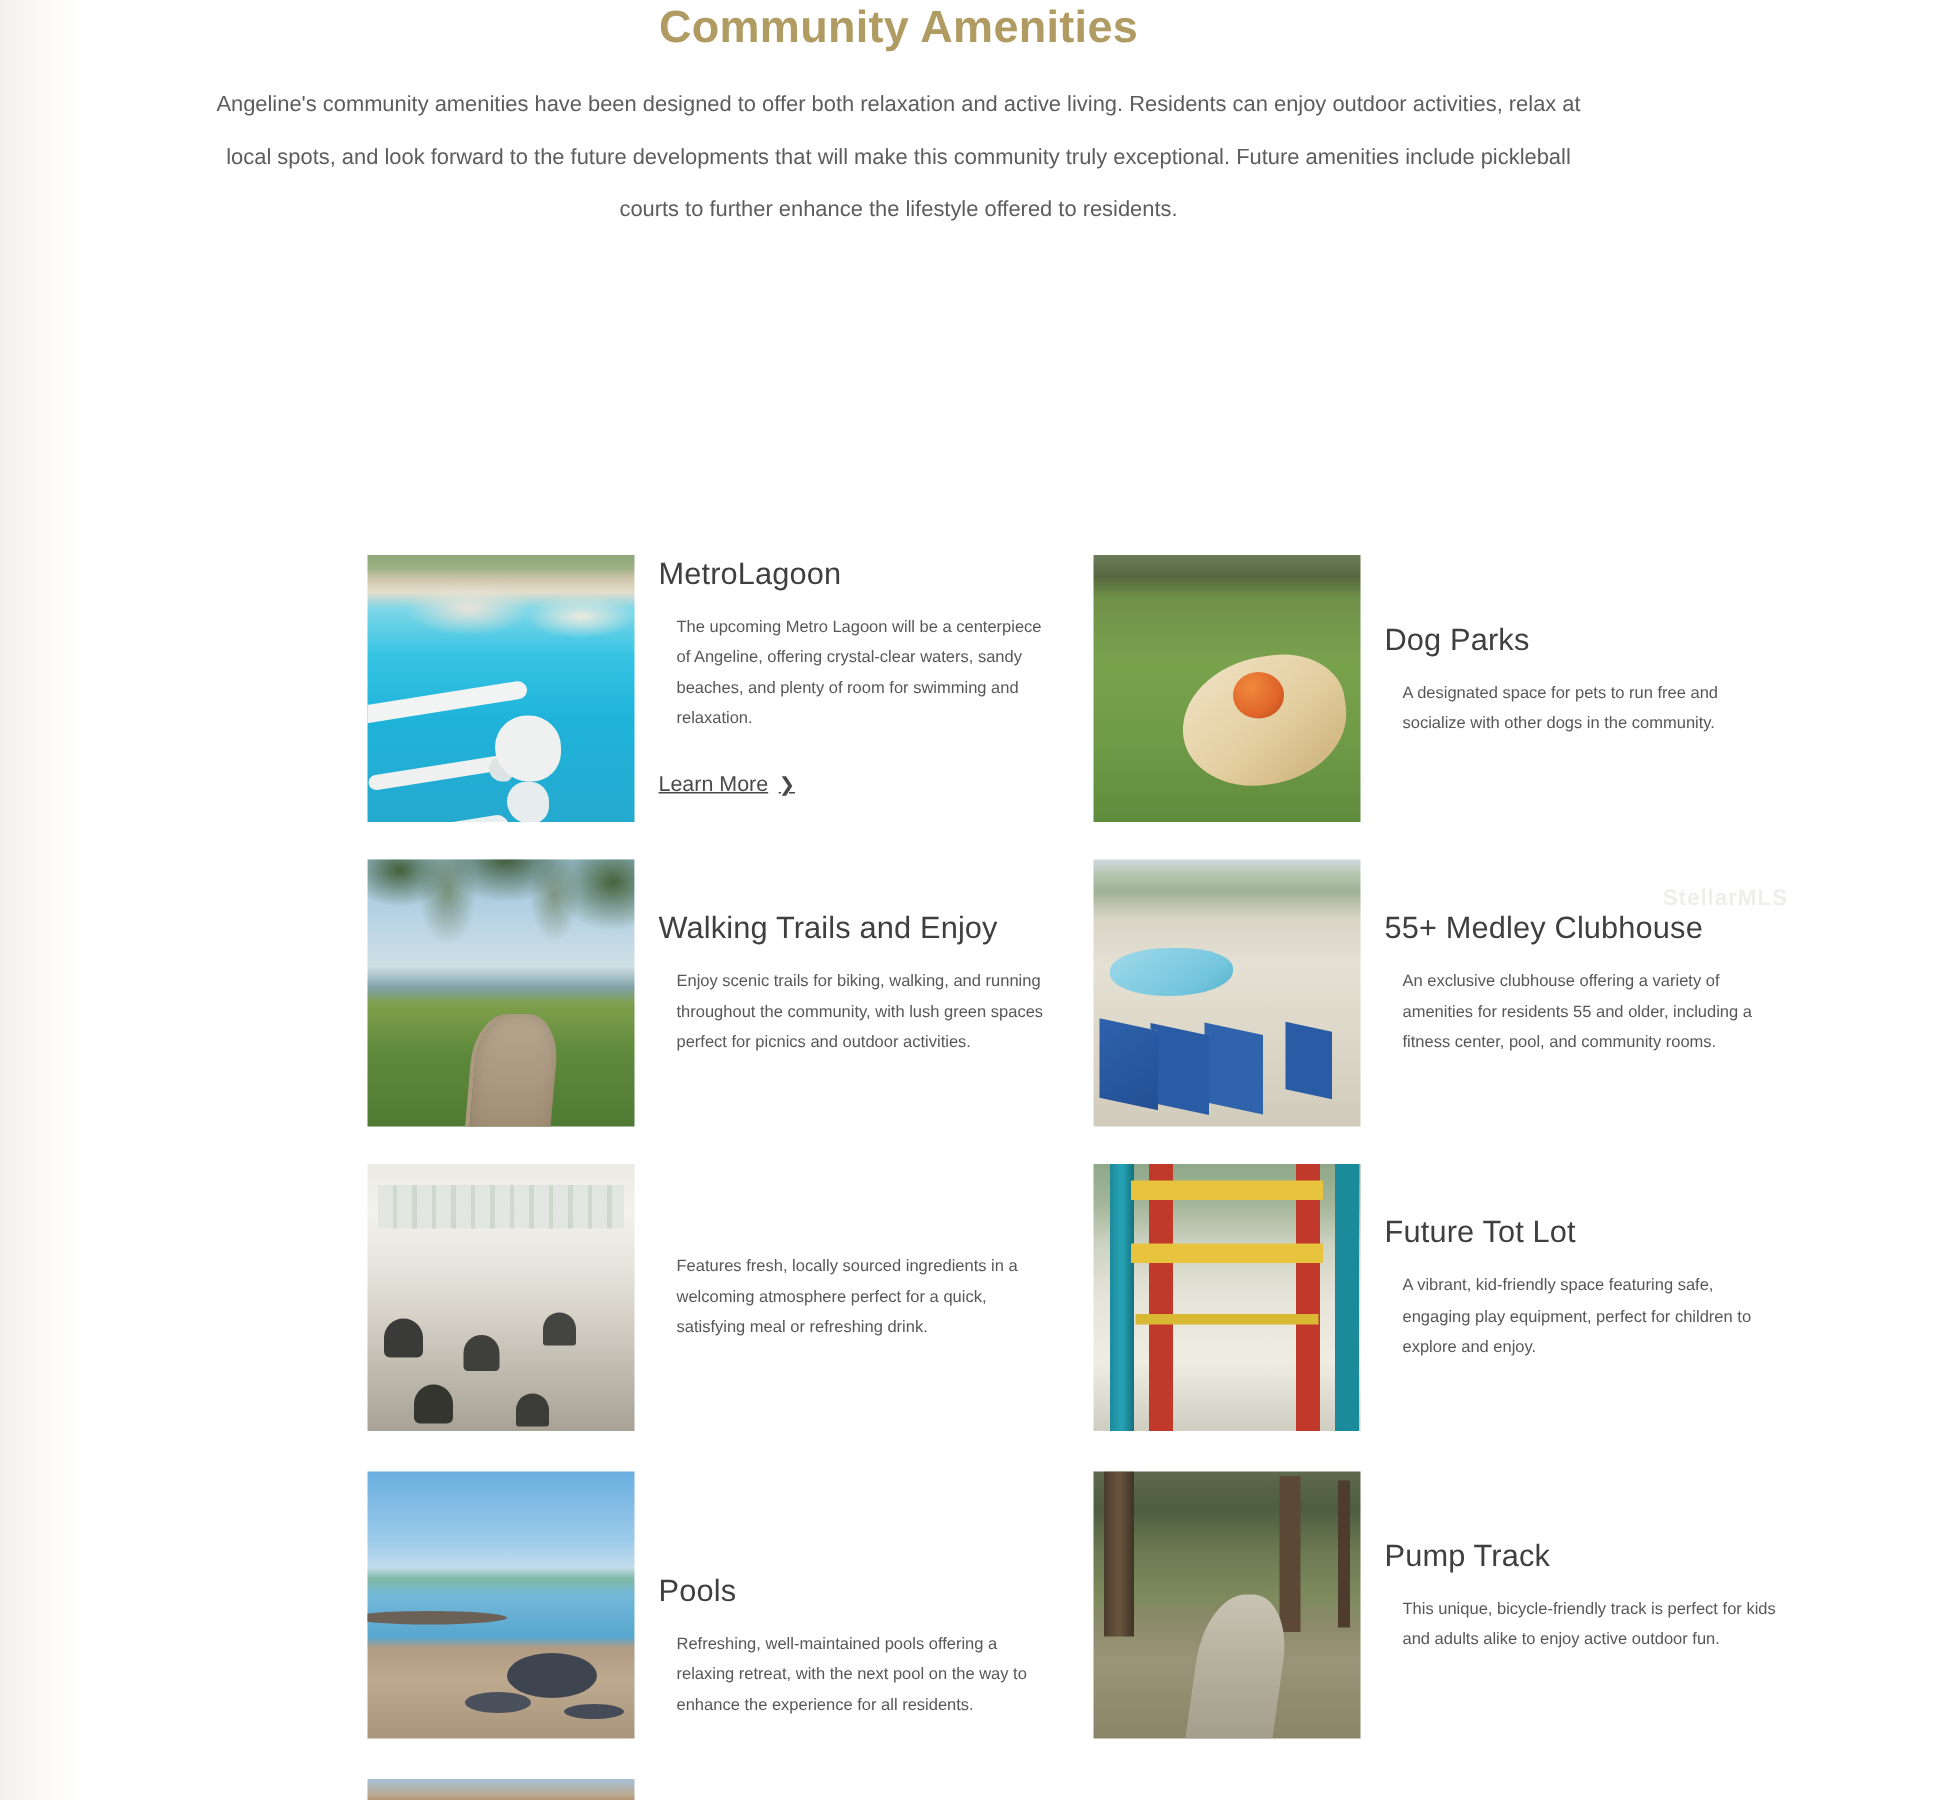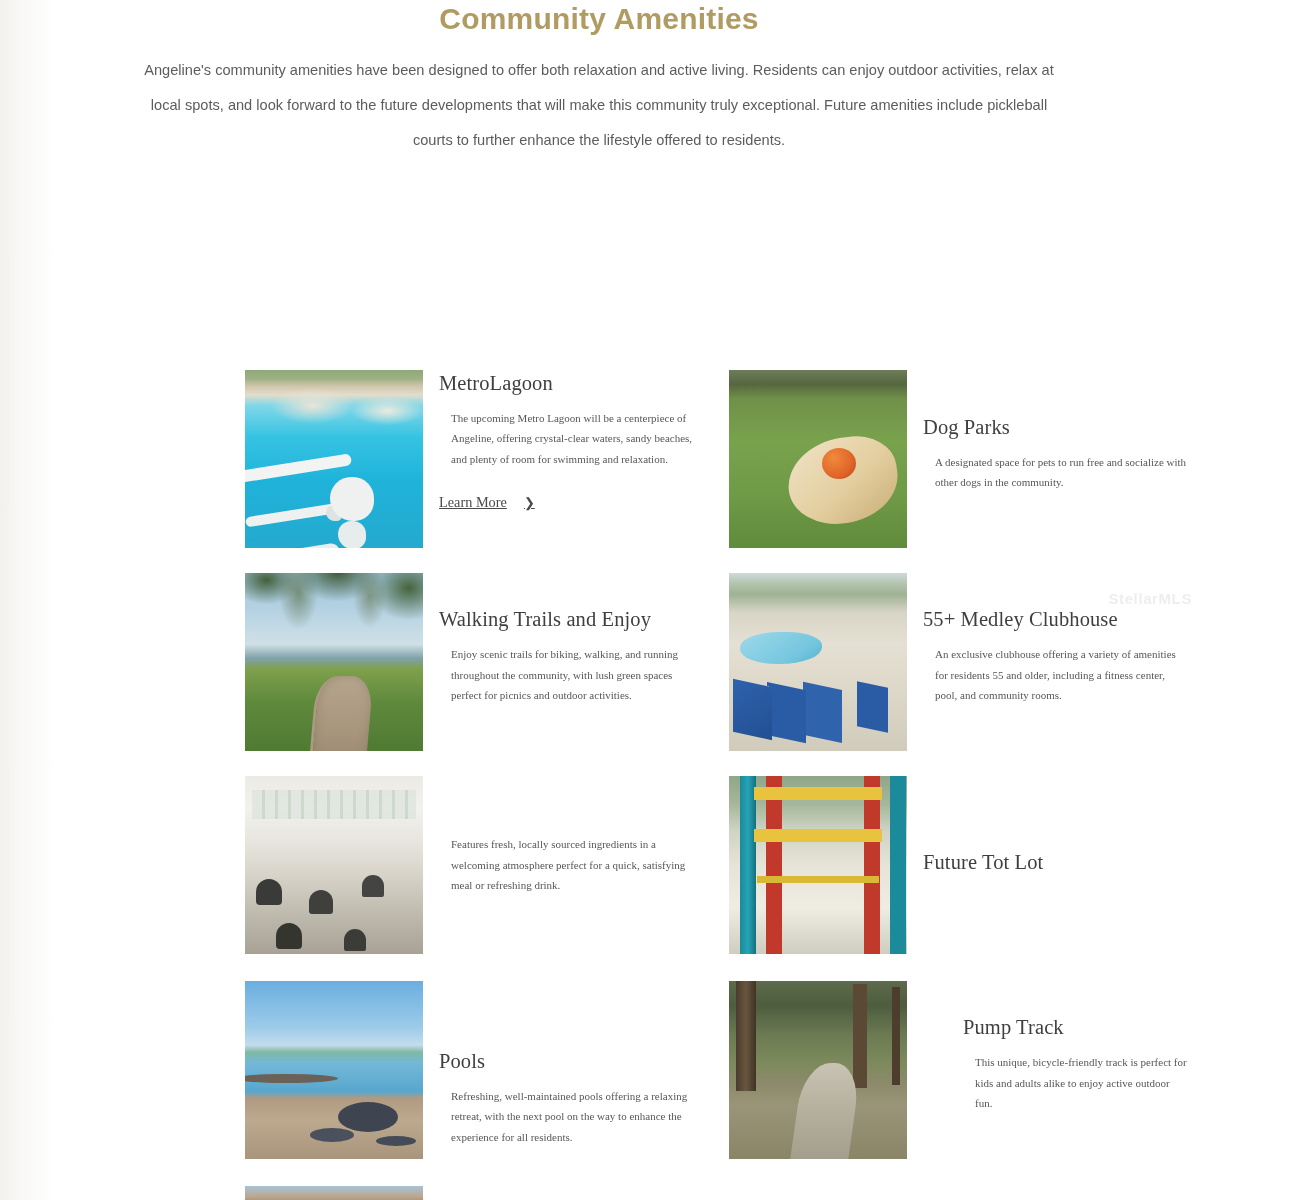--- a/index.html
+++ b/index.html
@@ -56,21 +56,20 @@
     padding: 0;
     position: relative;
     width: 1301px;
   }
 
   .amenity-card {
     position: absolute;
     display: flex;
     align-items: flex-start;
     width: 470px;
-    font-family: Liberation Serif, serif;
   }
 
   .amenity-thumb {
     width: 178px;
     height: 178px;
     flex: 0 0 178px;
     background-size: cover;
     background-position: center;
     overflow: hidden;
     position: relative;
@@ -94,21 +93,21 @@
   .amenity-desc {
     margin: 12px;
     font-size: 11px;
     line-height: 20.4px;
     color: #575757;
   }
 
   .learn-more {
     display: inline-flex;
     align-items: center;
-    gap: 17px;
+    gap: 7px;
     margin-top: 13px;
     font-size: 14.3px;
     color: #4a4a4a;
     text-decoration: underline;
     cursor: pointer;
   }
   .learn-more .chev {
     display: inline-block;
     font-size: 13px;
     line-height: 1;
@@ -476,32 +475,33 @@
       <div class="amenity-thumb img-cafe"></div>
       <div class="amenity-body">
         <p class="amenity-desc">Features fresh, locally sourced ingredients in a welcoming atmosphere perfect for a quick, satisfying meal or refreshing drink.</p>
       </div>
     </div>
 
     <div class="amenity-card" style="left:729px; top:618px; align-items:center;">
       <div class="amenity-thumb img-totlot"></div>
       <div class="amenity-body">
         <h2 class="amenity-title">Future Tot Lot</h2>
+        <p class="amenity-desc">A vibrant, kid-friendly space featuring safe, engaging play equipment, perfect for children to explore and enjoy.</p>
       </div>
     </div>
 
     <div class="amenity-card" style="left:245px; top:823px; align-items:flex-end;">
       <div class="amenity-thumb img-pool"></div>
       <div class="amenity-body">
         <h2 class="amenity-title">Pools</h2>
         <p class="amenity-desc">Refreshing, well-maintained pools offering a relaxing retreat, with the next pool on the way to enhance the experience for all residents.</p>
       </div>
     </div>
 
-    <div class="amenity-card" style="left:729px; top:823px; align-items:center;gap:40px;">
+    <div class="amenity-card" style="left:729px; top:823px; align-items:center;">
       <div class="amenity-thumb img-pumptrack"></div>
       <div class="amenity-body">
         <h2 class="amenity-title">Pump Track</h2>
         <p class="amenity-desc">This unique, bicycle-friendly track is perfect for kids and adults alike to enjoy active outdoor fun.</p>
       </div>
     </div>
 
     <div class="amenity-card" style="left:245px; top:1028px; align-items:center;">
       <div class="amenity-thumb img-pickleball"></div>
 

